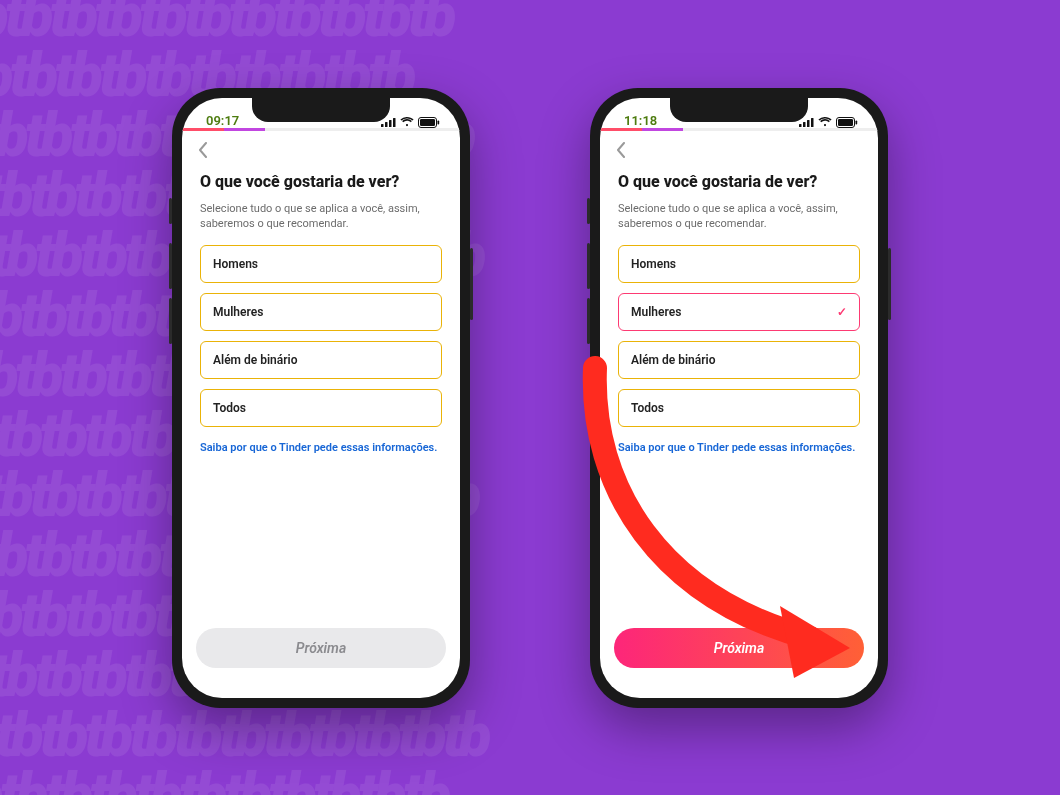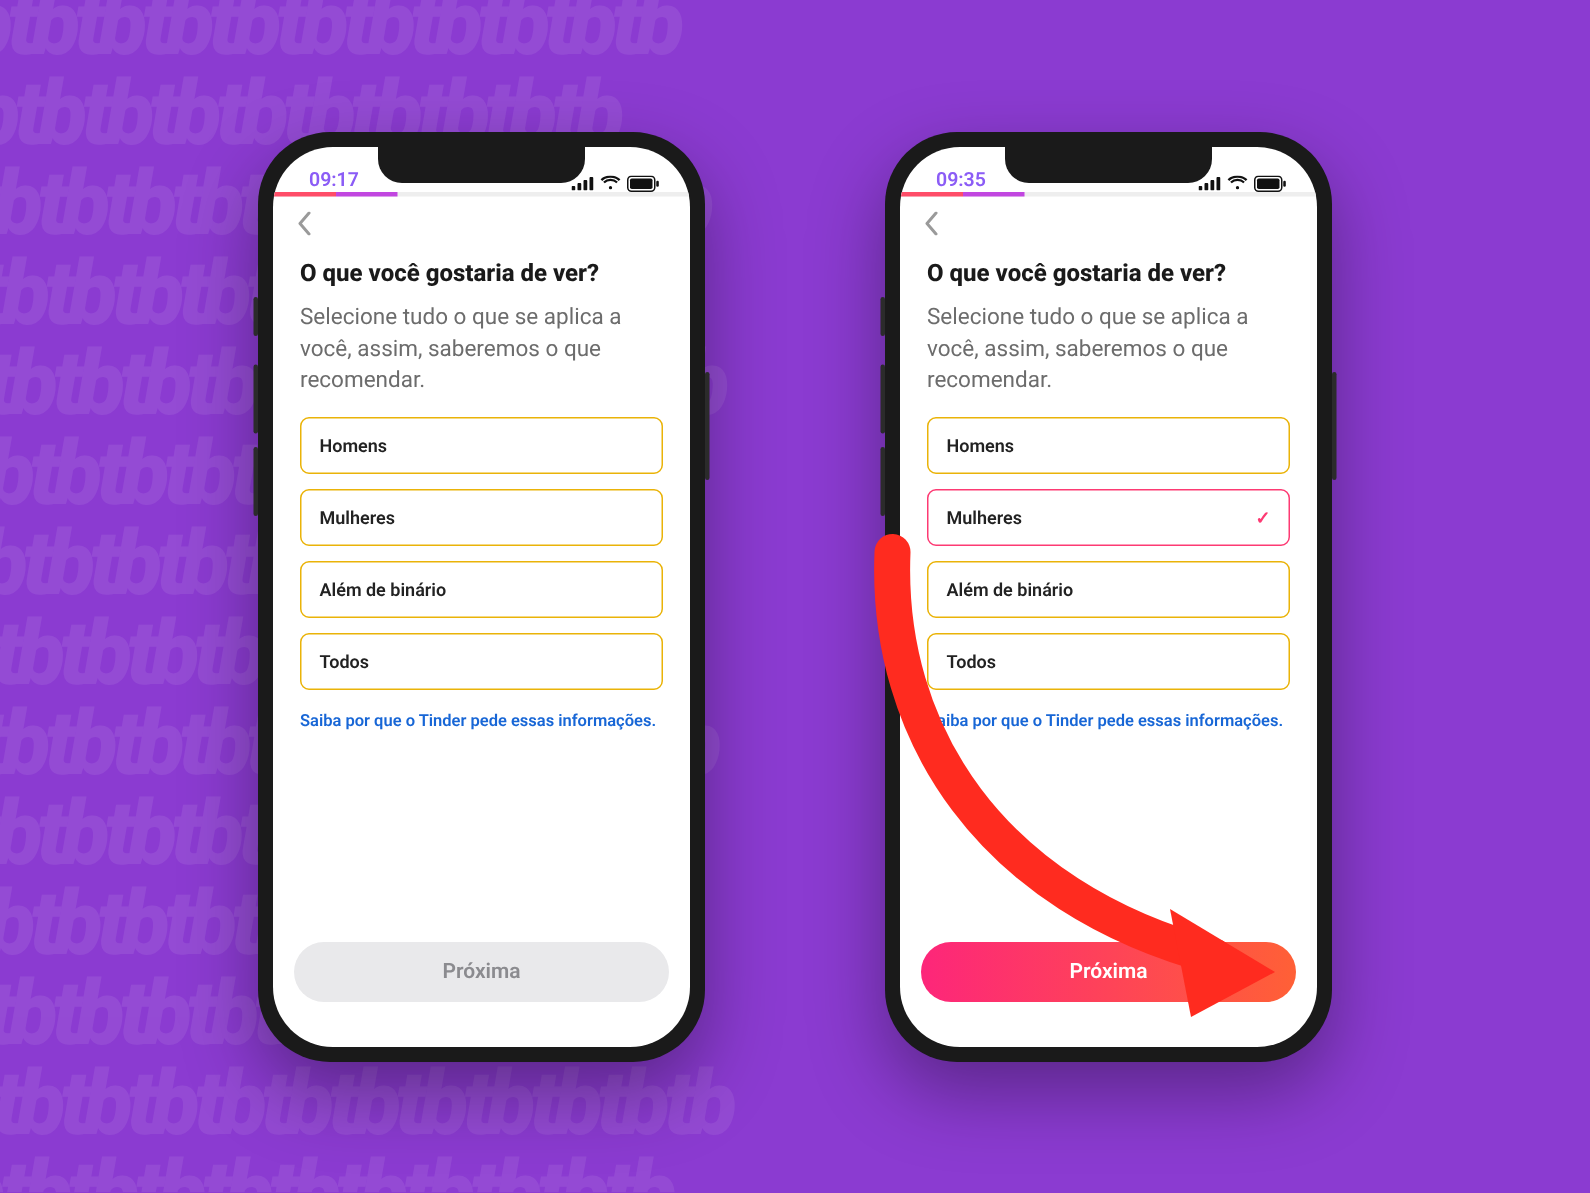--- a/index.html
+++ b/index.html
@@ -73,21 +73,21 @@
   }
 
   .status-bar {
     height: 30px;
     display: flex;
     justify-content: space-between;
     align-items: flex-end;
     padding: 0 20px 0 24px;
     font-size: 13px;
     font-weight: 600;
-    color: #8b5cf6;
+    color: #4d7c0f;
   }
   .status-right { display: flex; align-items: center; gap: 4px; }
 
   .progress-track {
     height: 3px;
     background: #eee;
     position: relative;
   }
   .progress-left {
     position: absolute; left: 0; top: 0; height: 100%;
@@ -117,21 +117,21 @@
     flex-direction: column;
   }
   .title {
     font-size: 16px;
     font-weight: 800;
     color: #1a1a1a;
     line-height: 1.2;
     margin-bottom: 10px;
   }
   .subtitle {
-    font-size: 15px;
+    font-size: 11px;
     color: #6c6c6c;
     line-height: 1.4;
     margin-bottom: 14px;
   }
   .opt {
     border: 1px solid #eab308;
     border-radius: 6px;
     padding: 11px 12px;
     font-size: 12px;
     font-weight: 600;
@@ -158,20 +158,21 @@
   .spacer { flex: 1; }
   .cta {
     margin: 0 14px 30px;
     height: 40px;
     border-radius: 22px;
     display: flex;
     align-items: center;
     justify-content: center;
     font-size: 14px;
     font-weight: 600;
+    font-style: italic;
   }
   .cta.disabled {
     background: #e9e9eb;
     color: #8b8b8f;
   }
   .cta.enabled {
     background: linear-gradient(90deg, #fd267a 0%, #ff6036 100%);
     color: #fff;
   }
 
@@ -274,21 +275,21 @@
 
   <div class="phone" style="position:relative">
     <div class="side-btn s1"></div>
     <div class="side-btn s2"></div>
     <div class="side-btn s3"></div>
     <div class="side-btn s4"></div>
     <div class="screen">
       <div class="notch"></div>
 
       <div class="status-bar">
-        <span>09:35</span>
+        <span>11:18</span>
         <span class="status-right">
           <svg width="15" height="10" viewBox="0 0 15 10">
               <rect x="0" y="7" width="2.5" height="3" rx="0.6" fill="#111"></rect>
               <rect x="4" y="5" width="2.5" height="5" rx="0.6" fill="#111"></rect>
               <rect x="8" y="3" width="2.5" height="7" rx="0.6" fill="#111"></rect>
               <rect x="12" y="1" width="2.5" height="9" rx="0.6" fill="#111"></rect>
             </svg>
           <svg width="14" height="10" viewBox="0 0 14 10">
               <path d="M7 9.2a1.1 1.1 0 100-2.2 1.1 1.1 0 000 2.2zM3.2 5.2A5.5 5.5 0 017 3.7c1.45 0 2.77.55 3.8 1.5l1.1-1.1A7 7 0 007 2.1 7 7 0 002.1 4.1l1.1 1.1zM.4 2.5A9.4 9.4 0 017 0c2.55 0 4.87 1 6.6 2.5l-1.1 1.1A7.9 7.9 0 007 1.5 7.9 7.9 0 001.5 3.6L.4 2.5z" fill="#111"></path>
             </svg>

